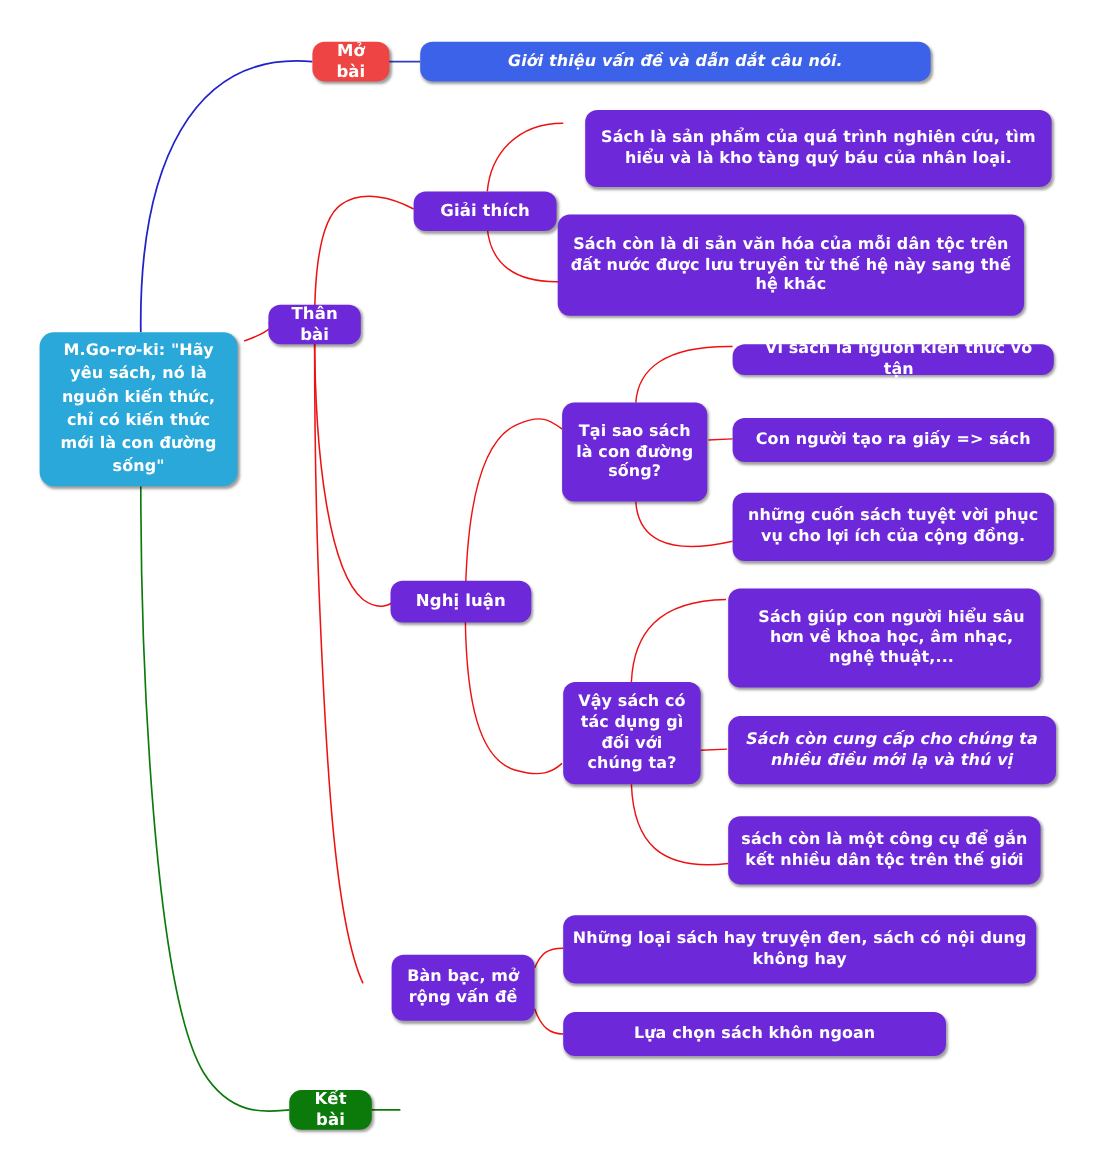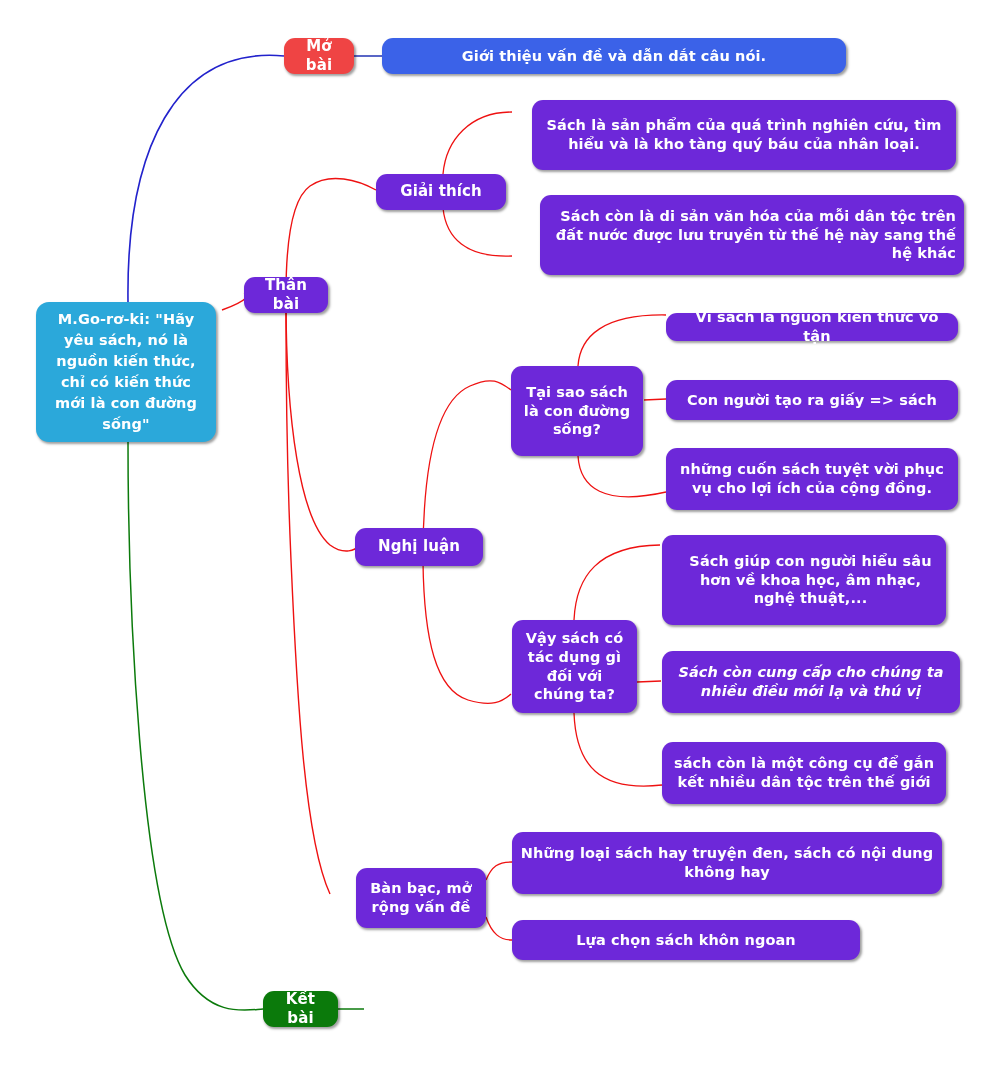--- a/index.html
+++ b/index.html
@@ -97,35 +97,35 @@
     <path d="M 338,1009 L 364,1009" fill="none" stroke="#0b7a0b" stroke-width="1.5"></path>
   </svg>
 
   <div class="node n-root" style="left:36px; top:302px; width:180px; height:140px;">
     <span>M.Go-rơ-ki: "Hãy yêu sách, nó là nguồn kiến thức, chỉ có kiến thức mới là con đường sống"</span>
   </div>
 
   <div class="node n-blue lvl1" style="left:284px; top:38px; width:70px; height:36px;">
     <span>Mở bài</span>
   </div>
-  <div class="node n-blue-b leaf" style="left:382px; top:38px; width:464px; height:36px;">
+  <div class="node n-blue-b leaf" style="left:382px; top:38px; width:464px; height:36px;font-style:italic;">
     <span>Giới thiệu vấn đề và dẫn dắt câu nói.</span>
   </div>
 
   <div class="node n-red lvl1" style="left:244px; top:277px; width:84px; height:36px;">
     <span>Thân bài</span>
   </div>
 
   <div class="node n-red lvl1" style="left:376px; top:174px; width:130px; height:36px;">
     <span>Giải thích</span>
   </div>
   <div class="node n-red leaf" style="left:532px; top:100px; width:424px; height:70px;">
     <span>Sách là sản phẩm của quá trình nghiên cứu, tìm hiểu và là kho tàng quý báu của nhân loại.</span>
   </div>
-  <div class="node n-red leaf" style="left:540px; top:195px; width:424px; height:80px;text-align:right;">
+  <div class="node n-red leaf" style="left:507px; top:195px; width:424px; height:92px;">
     <span>Sách còn là di sản văn hóa của mỗi dân tộc trên đất nước được lưu truyền từ thế hệ này sang thế hệ khác</span>
   </div>
 
   <div class="node n-red lvl1" style="left:355px; top:528px; width:128px; height:38px;">
     <span>Nghị luận</span>
   </div>
 
   <div class="node n-red lvl1" style="left:511px; top:366px; width:132px; height:90px; font-size:14.5px;">
     <span>Tại sao sách là con đường sống?</span>
   </div>

